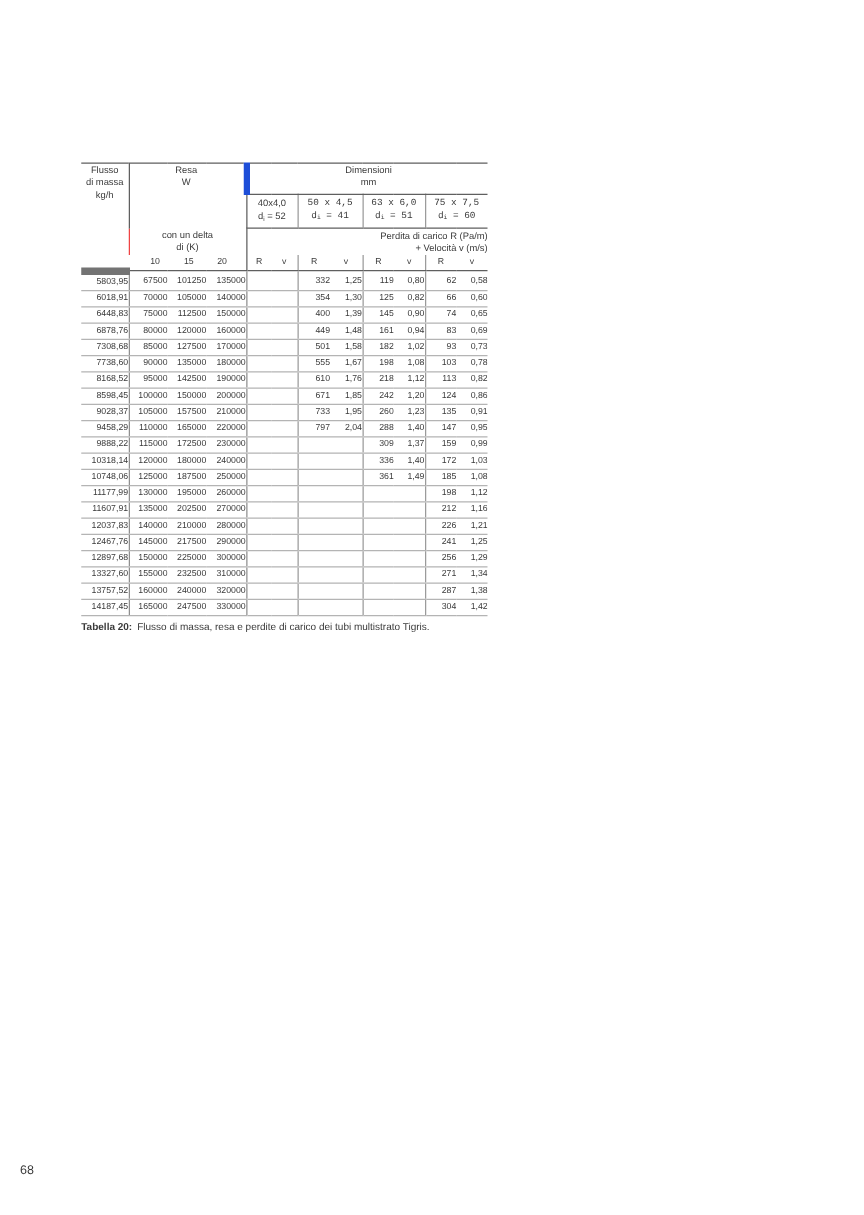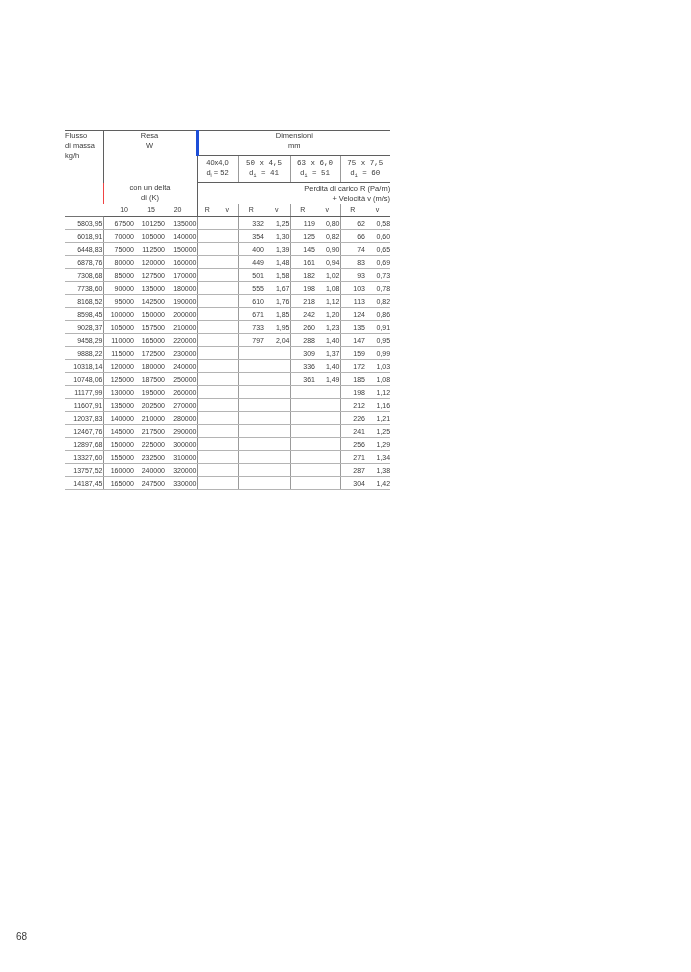--- a/index.html
+++ b/index.html
@@ -14,24 +14,24 @@
   .tbl-wrap{position:absolute;left:65px;top:130px;}
   table.data{
     border-collapse:collapse;table-layout:fixed;width:325px;
     border-top:1px solid #5f5f5f;
   }
   table.data th,table.data td{
     margin:0;padding:0;font-weight:normal;overflow:hidden;white-space:nowrap;
   }
   
   thead th{font-weight:bold;font-size:7.5px;color:#3a3a3a;line-height:10px;vertical-align:middle;}
-  th.flusso{vertical-align:top;text-align:left;padding-top:3px;border-bottom:1px solid #737373;}
+  th.flusso{vertical-align:top;text-align:center;padding-top:3px;border-bottom:6px solid #737373;}
   th.resa{vertical-align:top;text-align:center;padding-top:3px;border-left:1px solid #5f5f5f;}
   th.dimensioni{vertical-align:top;text-align:center;padding-top:3px;
-    border-left:3px solid #1d4ed8;border-bottom:1px solid #5f5f5f;}
+    border-left:5px solid #1d4ed8;border-bottom:1px solid #5f5f5f;}
   th.dim{height:26px;text-align:center;border-bottom:1px solid #5f5f5f;}
   th.dim.first{border-left:1px solid #5f5f5f;}
   th.dim.sep{border-left:1px solid #9b9b9b;font-family:Liberation Mono, monospace;}
   th.delta{height:21px;text-align:center;border-left:1px solid #ef4444;}
   th.perdita{height:21px;text-align:right;border-left:1px solid #5f5f5f;}
   tr.units th{height:12px;border-bottom:1px solid #5f5f5f;font-size:7px;}
   th.dnum{text-align:right;}
   th.rv{text-align:center;}
   th.rv.vmain{border-left:1px solid #5f5f5f;}
   th.rv.vlight{border-left:1px solid #9b9b9b;}
@@ -432,16 +432,19 @@
             <td class="c7"></td>
             <td class="c8"></td>
             <td class="c9"></td>
             <td class="c10">304</td>
             <td class="c11">1,42</td>
           </tr>
         </tbody>
     </table>
   </div>
 
+  <div class="caption">
+    <span class="cap-label">Tabella 20:</span><span>Flusso di massa, resa e perdite di carico dei tubi multistrato Tigris.</span>
+  </div>
 
   <div class="page-number">68</div>
 
 </div>
 
 </body></html>

